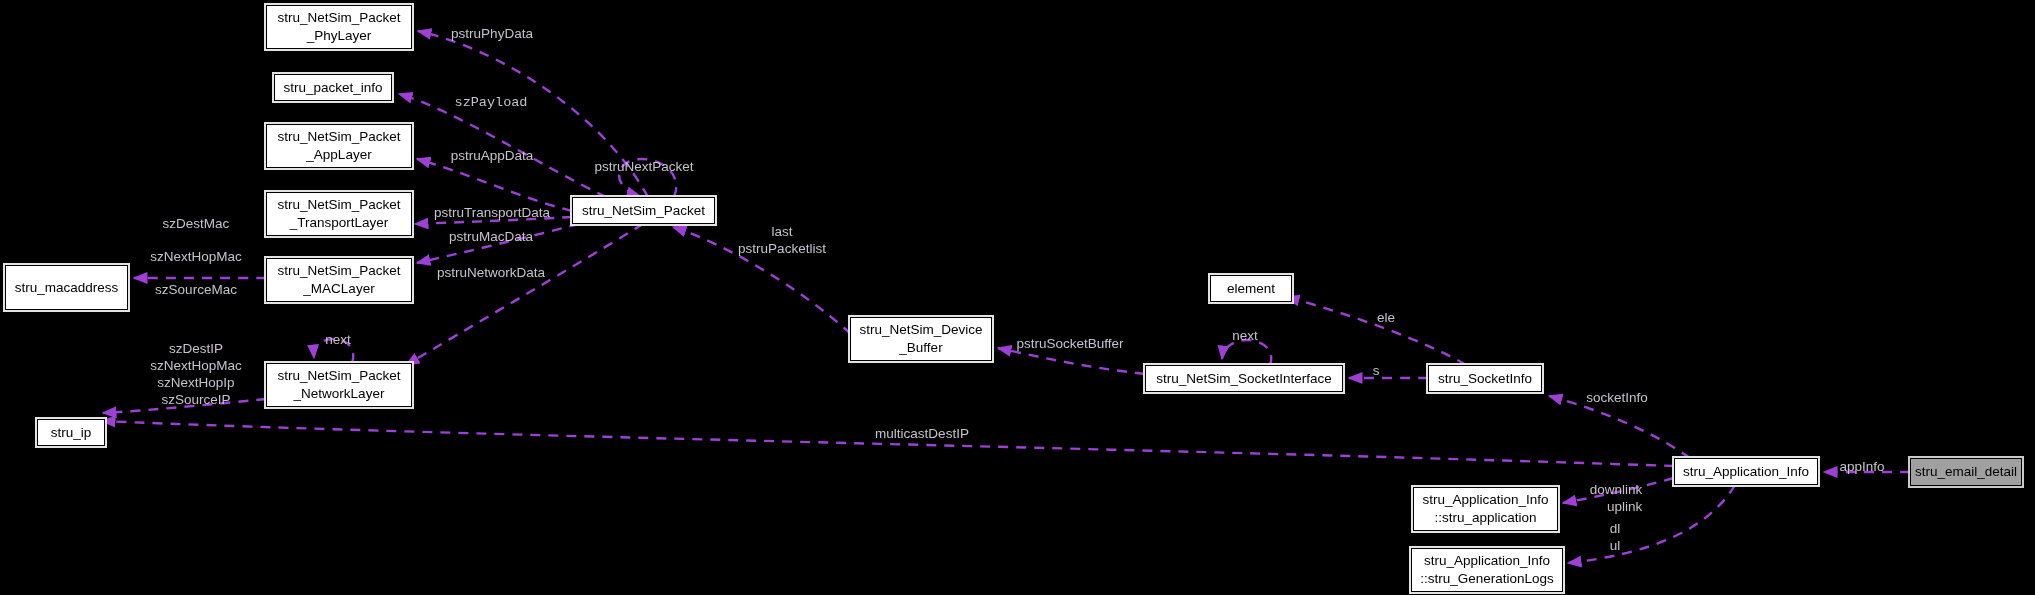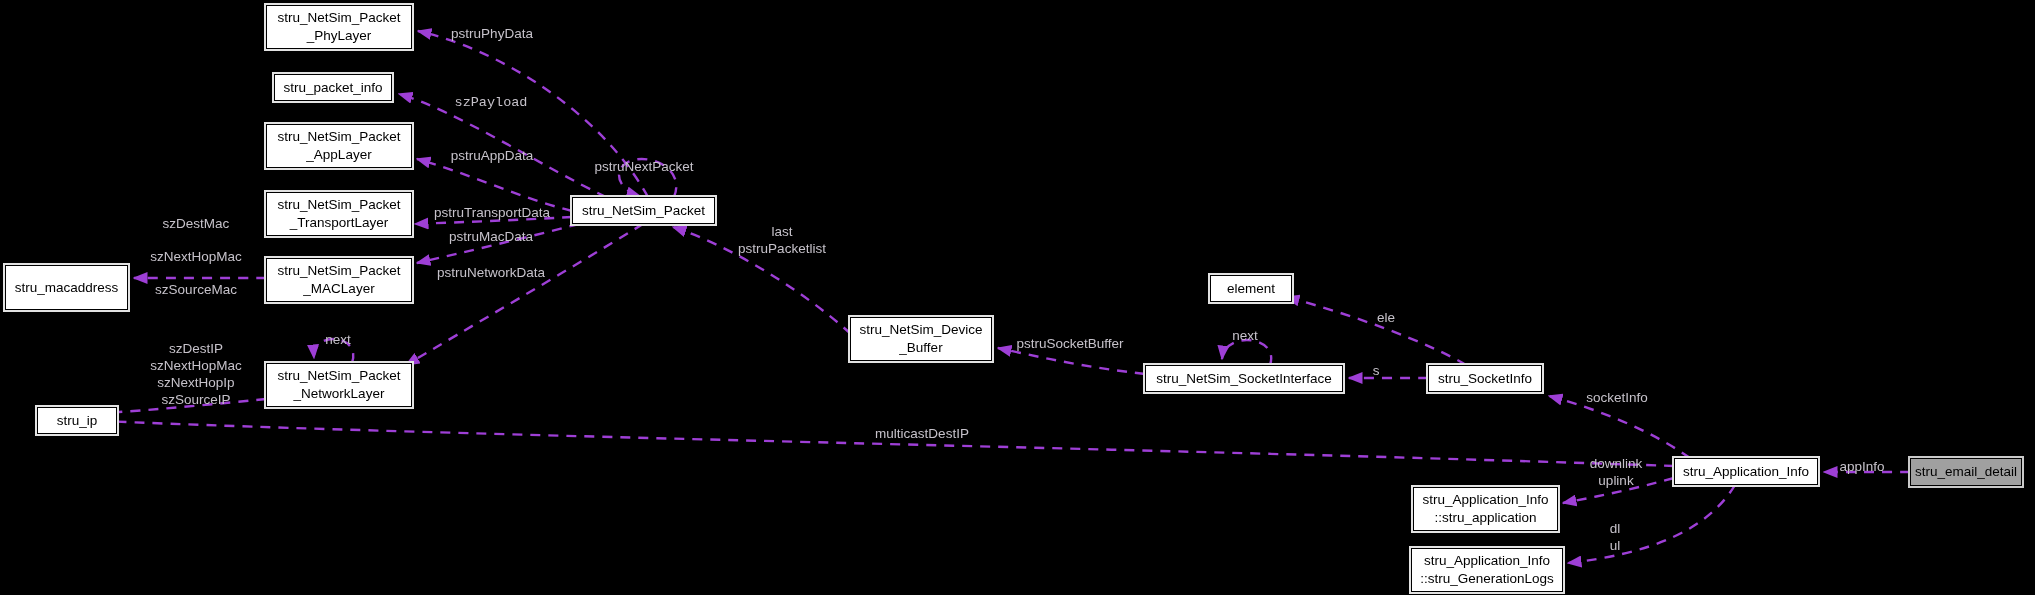--- a/index.html
+++ b/index.html
@@ -101,21 +101,21 @@
       <span>stru_NetSim_Packet</span>
       <span>_MACLayer</span>
     </div>
     <div class="node" style="left: 5px; top: 265px; width: 123px; height: 45px;">
       <span>stru_macaddress</span>
     </div>
     <div class="node" style="left: 266px; top: 363px; width: 146px; height: 44px;">
       <span>stru_NetSim_Packet</span>
       <span>_NetworkLayer</span>
     </div>
-    <div class="node" style="left: 37px; top: 407px; width: 80px; height: 27px;">
+    <div class="node" style="left: 37px; top: 419px; width: 68px; height: 27px;">
       <span>stru_ip</span>
     </div>
     <div class="node" style="left: 572px; top: 197px; width: 143px; height: 27px;">
       <span>stru_NetSim_Packet</span>
     </div>
     <div class="node" style="left: 850px; top: 317px; width: 142px; height: 44px;">
       <span>stru_NetSim_Device</span>
       <span>_Buffer</span>
     </div>
     <div class="node" style="left: 1210px; top: 275px; width: 82px; height: 27px;">
@@ -194,21 +194,21 @@
     </div>
     <div class="edge-label" style="left: 1376px; top: 370px;">
       <span>s</span>
     </div>
     <div class="edge-label" style="left: 1617px; top: 397px;">
       <span>socketInfo</span>
     </div>
     <div class="edge-label" style="left: 1862px; top: 466px;">
       <span>appInfo</span>
     </div>
-    <div class="edge-label" style="left: 1616px; top: 472px;">
+    <div class="edge-label" style="left: 1616px; top: 498px; align-items: flex-end;">
       <span>downlink</span>
       <span>uplink</span>
     </div>
     <div class="edge-label" style="left: 1615px; top: 537px;">
       <span>dl</span>
       <span>ul</span>
     </div>
   </div>
 
 </body></html>

